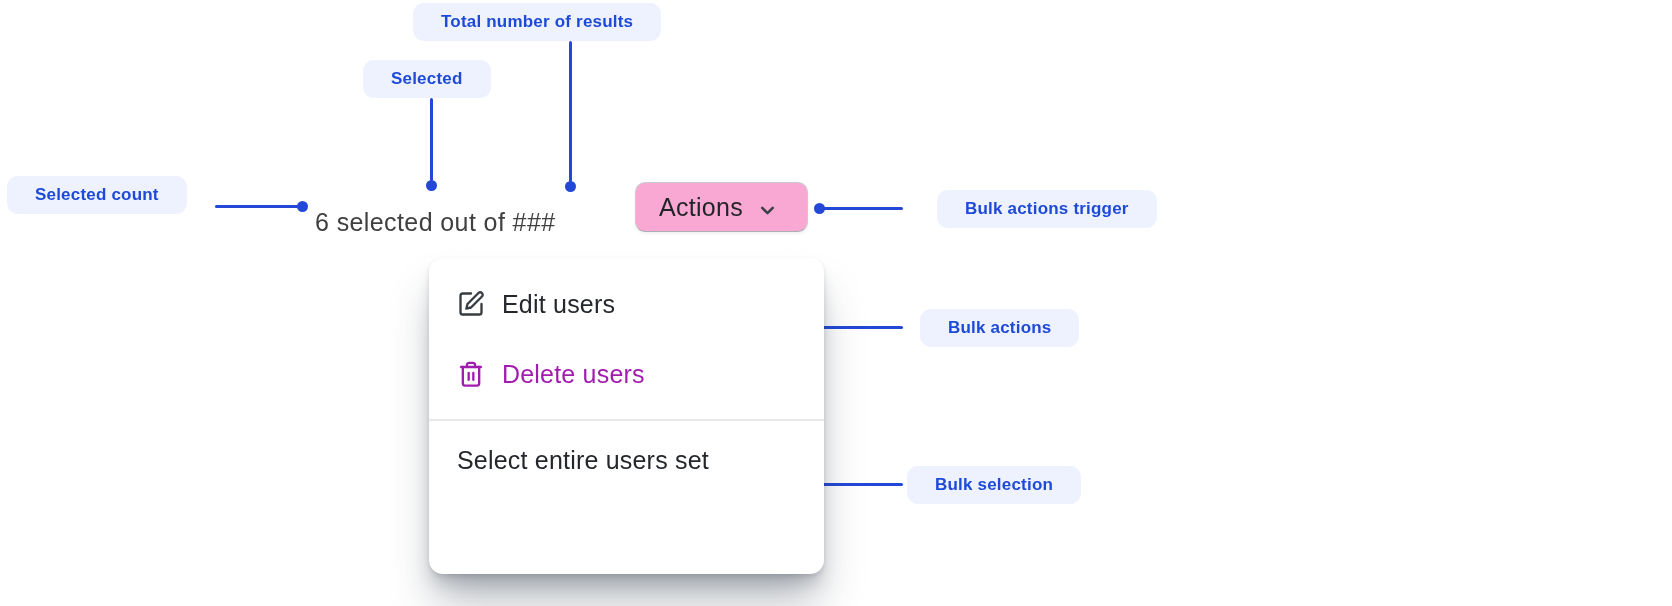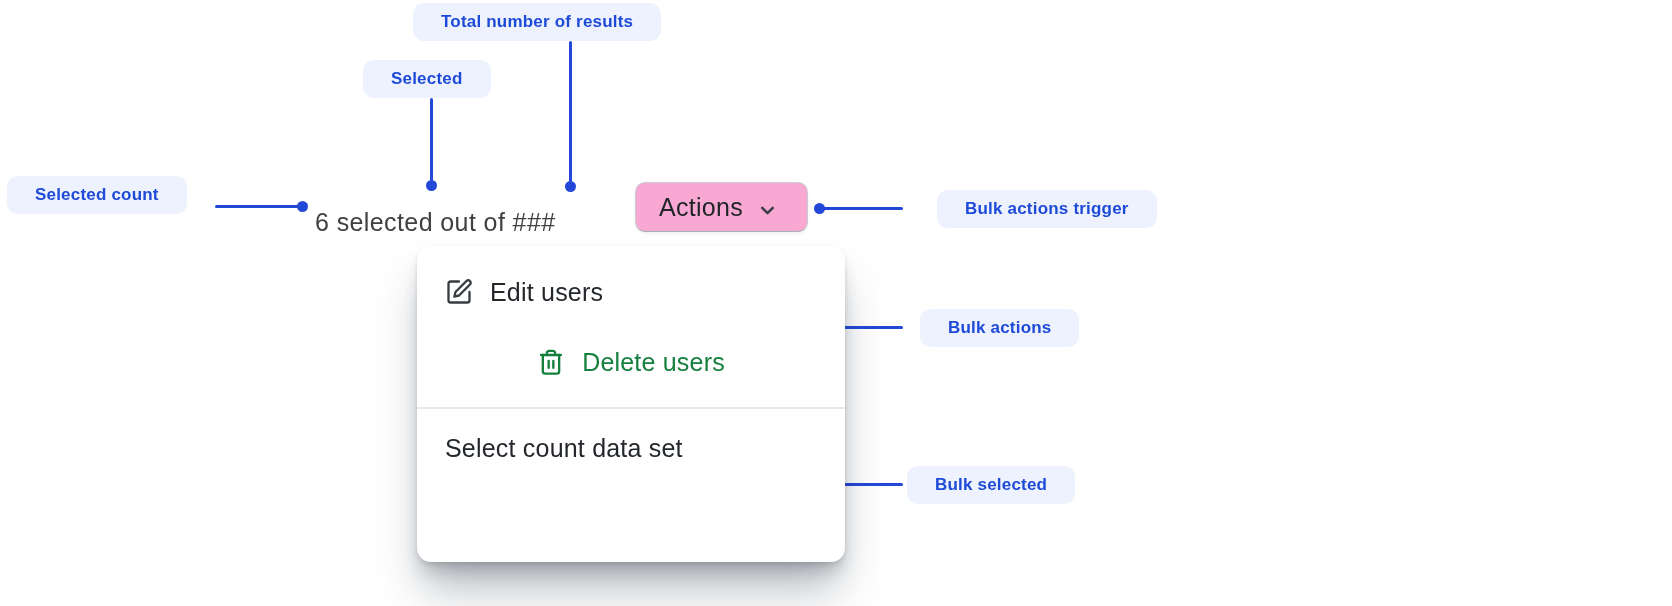--- a/index.html
+++ b/index.html
@@ -54,47 +54,47 @@
     display:flex; align-items:center; justify-content:center; gap:14px;
     background:#f9a8d4; border:1.5px solid #c9cdd1; border-bottom-color:#a9afb5;
     border-radius:10px; box-shadow:0 2px 3px rgba(0,0,0,.06);
     font-family:inherit; font-size:25px; color:#1f2427; letter-spacing:.3px;
     cursor:pointer; padding:0 6px 0 0;
   }
   .chevron { width:21px; height:21px; color:#3a4046; margin-top:3px; flex:none; }
 
   
   .menu {
-    position:absolute; left:417px; top:246px; width:428px; height:316px; box-sizing:border-box;
-    margin:0; padding:11px 0 0; list-style:none;
+    position:absolute; left:417px; top:246px; width:395px; height:316px; box-sizing:border-box;
+    margin:12px; padding:11px 0 0; list-style:none;
     background:#ffffff; border-radius:14px;
     box-shadow:0 2px 4px rgba(40,50,60,.12),
                0 12px 16px -4px rgba(45,55,70,.22),
                0 32px 44px -6px rgba(45,55,70,.34);
   }
   .menu-item {
     display:flex; align-items:center; height:70px; padding:0 28px;
     font-size:25px; color:#24282c; letter-spacing:.2px; cursor:pointer; white-space:nowrap;
   }
   .mi-icon { width:28px; height:28px; margin-right:17px; flex:none; display:inline-flex; color:#373c41; }
   .mi-icon svg { width:100%; height:100%; }
-  .menu-item.critical, .menu-item.critical .mi-icon { color:#15803d;justify-content:center; }
+  .menu-item.critical, .menu-item.critical .mi-icon { color:#a21caf; }
   .menu-divider { height:2px; background:#e6e8ea; margin:10px 0 4px; }
 </style>
 </head>
 <body>
 
 <div>
 
   <div class="pill pill-total">Total number of results</div>
   <div class="pill pill-message">Selected</div>
   <div class="pill pill-selected">Selected count</div>
   <div class="pill pill-trigger">Bulk actions trigger</div>
   <div class="pill pill-bulk-actions">Bulk actions</div>
-  <div class="pill pill-bulk-selection">Bulk selected</div>
+  <div class="pill pill-bulk-selection">Bulk selection</div>
 
   <div class="line ln-total"></div>
   <div class="dot  dt-total"></div>
   <div class="line ln-message"></div>
   <div class="dot  dt-message"></div>
   <div class="line ln-selected"></div>
   <div class="dot  dt-selected"></div>
   <div class="dot  dt-trigger"></div>
   <div class="line ln-trigger"></div>
   <div class="dot  dt-bactions"></div>
@@ -130,17 +130,17 @@
           <path d="M19 6v14a2 2 0 0 1-2 2H7a2 2 0 0 1-2-2V6"></path>
           <path d="M8.5 6V4.5a2 2 0 0 1 2-2h3a2 2 0 0 1 2 2V6"></path>
           <line x1="10" y1="11" x2="10" y2="17"></line>
           <line x1="14" y1="11" x2="14" y2="17"></line>
         </svg>
       </span>
       <span>Delete users</span>
     </li>
     <li class="menu-divider"></li>
     <li class="menu-item">
-      <span>Select count data set</span>
+      <span>Select entire users set</span>
     </li>
   </ul>
 
 </div>
 
 </body></html>

